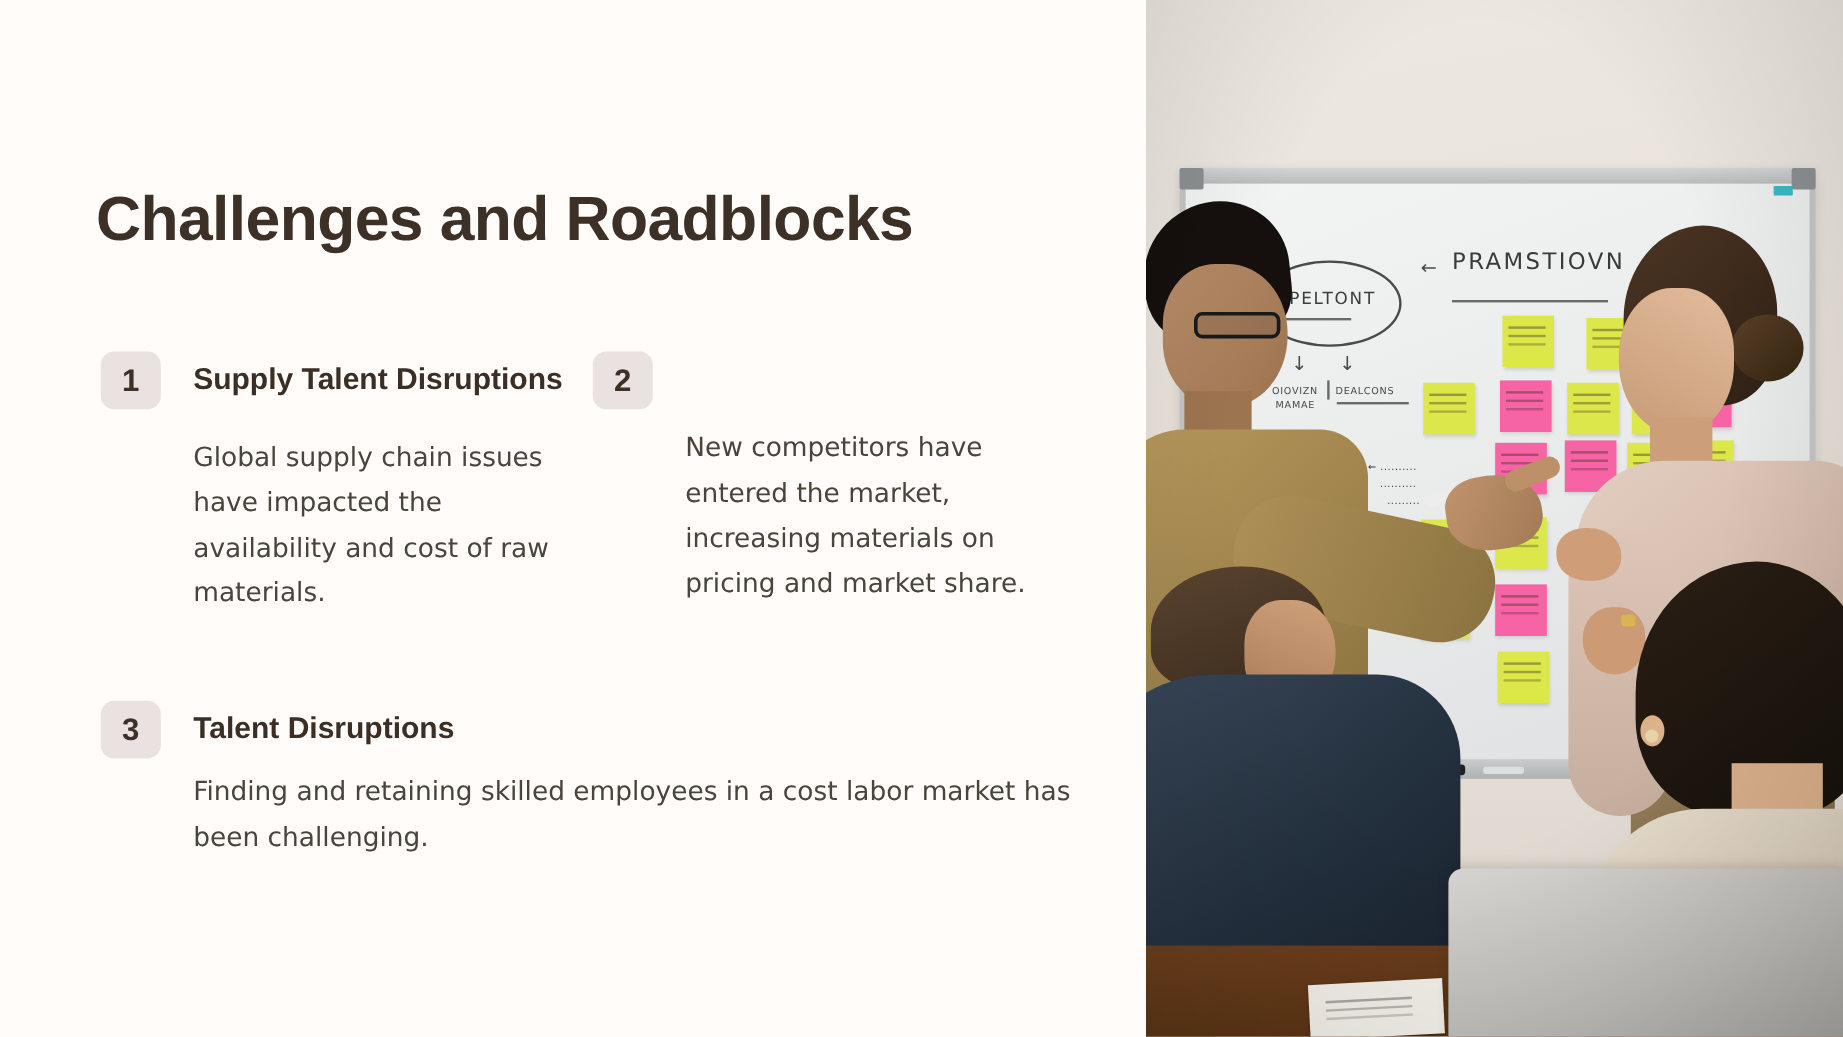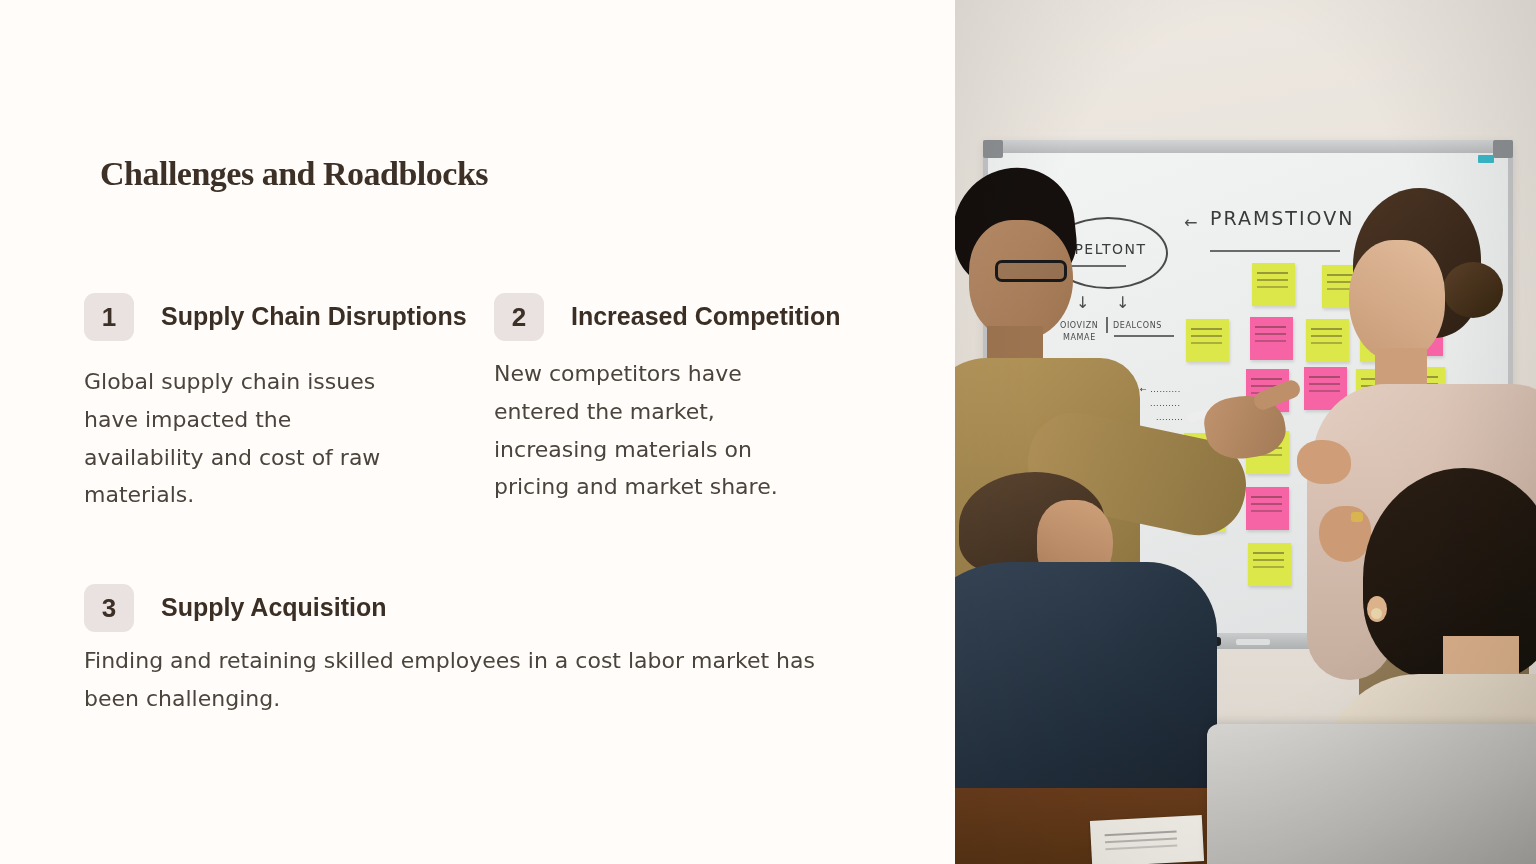--- a/index.html
+++ b/index.html
@@ -9,24 +9,24 @@
     background:#FFFCF9;
   }
   .slide { position:relative; width:1536px; height:864px; background:#FFFCF9; }
 
   
   .content-panel {
     position:absolute; left:0; top:0; width:955px; height:864px;
     background:#FFFCF9;
   }
   .slide-title {
-    position:absolute; left:100px; top:155px;
-    font-size:34px; font-weight:bold; letter-spacing:-0.5px;
+    position:absolute; left:80px; top:155px;
+    font-size:52px; font-weight:bold; letter-spacing:-0.5px;
     color:#3D3026; line-height:1.1;
-    font-family:Liberation Serif, serif;
+    font-family:Liberation Sans, sans-serif;
   }
 
   .items { position:absolute; left:0; top:0; width:955px; height:864px; }
 
   .item { position:absolute; }
   .item-1 { left:84px;  top:293px; width:400px; }
   .item-2 { left:494px; top:293px; width:400px; }
   .item-3 { left:84px;  top:584px; width:800px; }
 
   .item-head { display:flex; align-items:flex-start; gap:0; }
@@ -38,21 +38,21 @@
     font-size:26px; font-weight:bold; color:#3D3026;
     font-family:"Liberation Sans", sans-serif;
   }
   .item-head-text {
     margin-left:27px;
     font-size:25px; font-weight:bold; color:#3A2E25;
     line-height:1.45; padding-top:5px;
     font-family:"Liberation Sans", sans-serif;
   }
   .item-body {
-    margin-top:16px;
+    margin-left:77px; margin-top:16px;
     font-size:22px; color:#4A443C; line-height:1.72;
     font-family:"DejaVu Sans", sans-serif;
   }
   .item-1 .item-body { margin-top:22px; width:330px; }
   .item-2 .item-body { margin-top:14px; width:330px; }
   .item-3 .item-body { margin-top:10px; width:780px; }
 
   
   .photo {
     position:absolute; left:955px; top:0; width:581px; height:864px;
@@ -319,37 +319,36 @@
 
   <div class="content-panel">
 
     <h1 class="slide-title">Challenges and Roadblocks</h1>
 
     <div class="items">
 
       <div class="item item-1">
         <div class="item-head">
           <div class="badge">1</div>
-          <div class="item-head-text">Supply Chain Disruptions</div>
+          <div class="item-head-text">Supply Talent Disruptions</div>
         </div>
         <div class="item-body">Global supply chain issues have impacted the availability and cost of raw materials.</div>
       </div>
 
       <div class="item item-2">
         <div class="item-head">
           <div class="badge">2</div>
-          <div class="item-head-text">Increased Competition</div>
         </div>
         <div class="item-body">New competitors have entered the market, increasing materials on pricing and market share.</div>
       </div>
 
       <div class="item item-3">
         <div class="item-head">
           <div class="badge">3</div>
-          <div class="item-head-text">Supply Acquisition</div>
+          <div class="item-head-text">Talent Disruptions</div>
         </div>
         <div class="item-body">Finding and retaining skilled employees in a cost labor market has been challenging.</div>
       </div>
 
     </div>
   </div>
 
   <div class="photo">
     <div class="ph-wall"></div>
     <div class="ph-lowerwall"></div>

